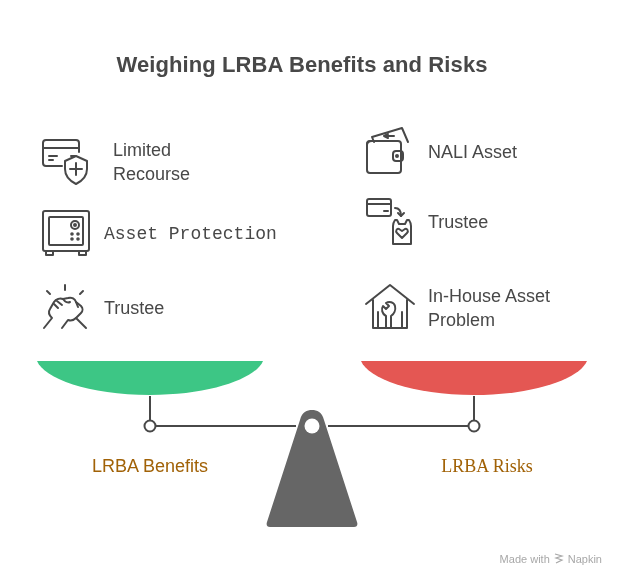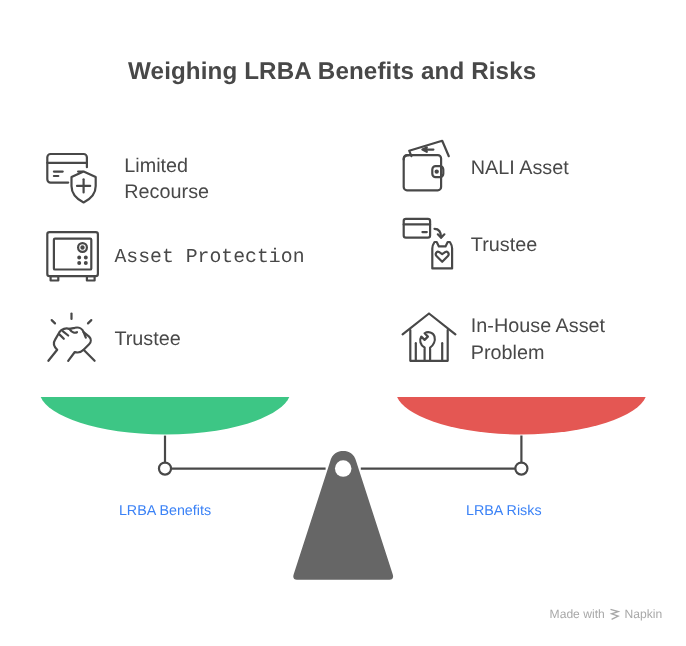--- a/index.html
+++ b/index.html
@@ -4,21 +4,21 @@
   <style>
     html, body { margin: 0; padding: 0; background: #ffffff; }
     body { width: 624px; height: 587px; position: relative; overflow: hidden;
            font-family: "Liberation Sans", "DejaVu Sans", sans-serif; color: #484848; }
     .title { position: absolute; left: 0; top: 52px; width: 604px; text-align: center;
              font-size: 22px; font-weight: bold; color: #484848; letter-spacing: 0.1px; }
     .item { position: absolute; display: flex; align-items: center; }
     .item .icon { width: 52px; height: 52px; flex: 0 0 52px; }
     .item .label { font-size: 18px; line-height: 24px; color: #484848; margin-left: 12px; }
     .scale { position: absolute; left: 0; top: 0; width: 624px; height: 587px; }
-    .pan-label { position: absolute; font-size: 13px; color: #3b82f6; text-align: center; width: 200px; }
+    .pan-label { position: absolute; font-size: 18px; color: #a16207; text-align: center; width: 200px; }
     .footer { position: absolute; right: 22px; top: 553px; font-size: 11px; color: #a8a8a8; display: flex; align-items: flex-start; gap: 4px; }
   </style>
 </head>
 <body>
 
 <div class="title">Weighing LRBA Benefits and Risks</div>
 
 <div class="item" style="left:40px; top:136px;">
   <svg class="icon" viewBox="0 0 52 52" fill="none" stroke="#484848" stroke-width="2" stroke-linecap="round" stroke-linejoin="round">
     <path d="M22 30 H6 a3 3 0 0 1 -3 -3 V7 a3 3 0 0 1 3 -3 H36 a3 3 0 0 1 3 3 V16"></path>
@@ -120,21 +120,21 @@
   <line x1="474" y1="396" x2="474" y2="420" stroke="#484848" stroke-width="2"></line>
   <line x1="155" y1="426" x2="296" y2="426" stroke="#484848" stroke-width="2"></line>
   <line x1="328" y1="426" x2="469" y2="426" stroke="#484848" stroke-width="2"></line>
   <circle cx="150" cy="426" r="5.5" fill="#ffffff" stroke="#484848" stroke-width="2"></circle>
   <circle cx="474" cy="426" r="5.5" fill="#ffffff" stroke="#484848" stroke-width="2"></circle>
   <path d="M300 420 C302 412 307 410 312 410 C317 410 322 412 324 420 L357 522 C358 525 357 527 354 527 H270 C267 527 266 525 267 522 Z" fill="#666666"></path>
   <circle cx="312" cy="426" r="7.5" fill="#ffffff"></circle>
 </svg>
 
 <div class="pan-label" style="left:50px; top:456px;">LRBA Benefits</div>
-<div class="pan-label" style="left:358px; top:456px;">LRBA Risks</div>
+<div class="pan-label" style="left:387px; top:456px;font-family:Liberation Serif, serif;">LRBA Risks</div>
 
 <div class="footer">
   <span>Made with</span>
   <svg width="10" height="11" viewBox="0 0 10 11" fill="none" stroke="#a8a8a8" stroke-width="1.2">
     <path d="M1 1 L8 3 L2 5 L8 7 L2 10"></path>
   </svg>
   <span>Napkin</span>
 </div>
 
 </body></html>

